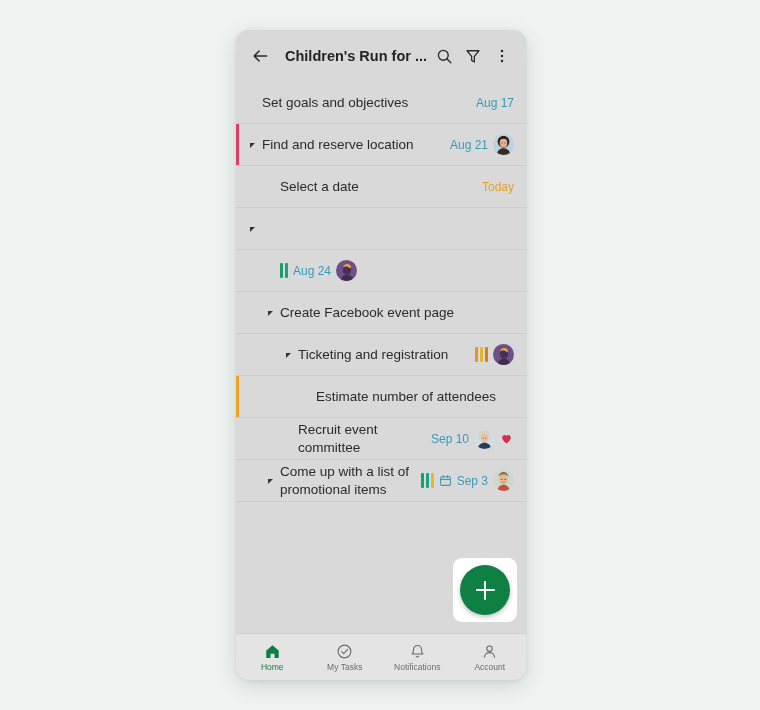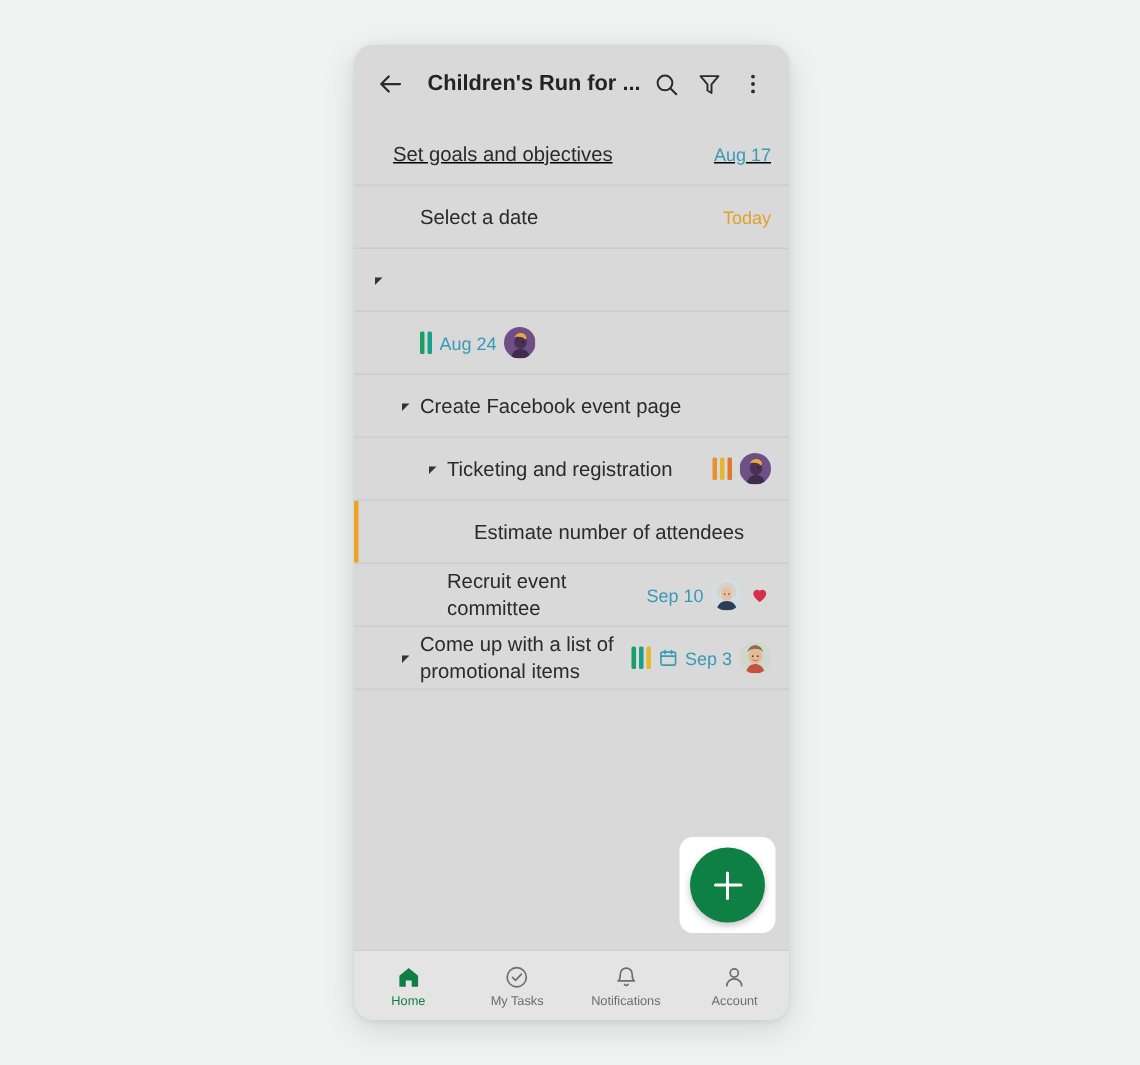--- a/index.html
+++ b/index.html
@@ -211,21 +211,21 @@
     width: 7px; height: 7px;
     border-radius: 50%;
     background: #ed8a1a;
     flex: 0 0 7px;
   }
   .heart { flex: 0 0 14px; display:flex; }
 
   .cal-icon { flex: 0 0 13px; display: flex; align-items: center; }
 
   
-  .lvl0 { padding-left: 14px; text-decoration: underline; }
+  .lvl0 { padding-left: 14px; }
   .lvl1 { padding-left: 32px; }
   .lvl2 { padding-left: 50px; }
   .lvl3 { padding-left: 68px; }
 
   
   .fab-wrap {
     position: absolute;
     right: 9px;
     bottom: 58px;
     width: 64px;
@@ -324,20 +324,39 @@
 
 
     <div class="list" id="task-list">
         <div class="row lvl0">
           <div class="row-arrow hidden"></div>
           <div class="row-title">Set goals and objectives</div>
           <div class="row-meta">
             <div class="due">Aug 17</div>
           </div>
         </div>
+        <div class="row lvl0">
+          <div class="row-accent" style="background: rgb(224, 58, 106);"></div>
+          <div class="row-arrow"></div>
+          <div class="row-title">Find and reserve location</div>
+          <div class="row-meta">
+            <div class="due">Aug 21</div>
+            <div class="avatar">
+              <svg viewBox="0 0 40 40">
+                <rect width="40" height="40" fill="#b9d2dd"></rect>
+        <circle cx="20" cy="15" r="11" fill="#2f211b"></circle>
+        <ellipse cx="20" cy="17" rx="7.2" ry="8.4" fill="#e0b195"></ellipse>
+        <path d="M7 40c1-9 6.5-13 13-13s12 4 13 13z" fill="#3a2a22"></path>
+        <path d="M9 16c0-8 5-12 11-12s11 4 11 12c-2-5-5-7-11-7S11 11 9 16z" fill="#2f211b"></path>
+        <circle cx="17" cy="17" r="1" fill="#35251c"></circle>
+                <circle cx="23" cy="17" r="1" fill="#35251c"></circle>
+              </svg>
+            </div>
+          </div>
+        </div>
         <div class="row lvl1">
           <div class="row-arrow hidden"></div>
           <div class="row-title">Select a date</div>
           <div class="row-meta">
             <div class="due today">Today</div>
           </div>
         </div>
         <div class="row lvl0">
           <div class="row-arrow"></div>
           <div class="row-meta"></div>

